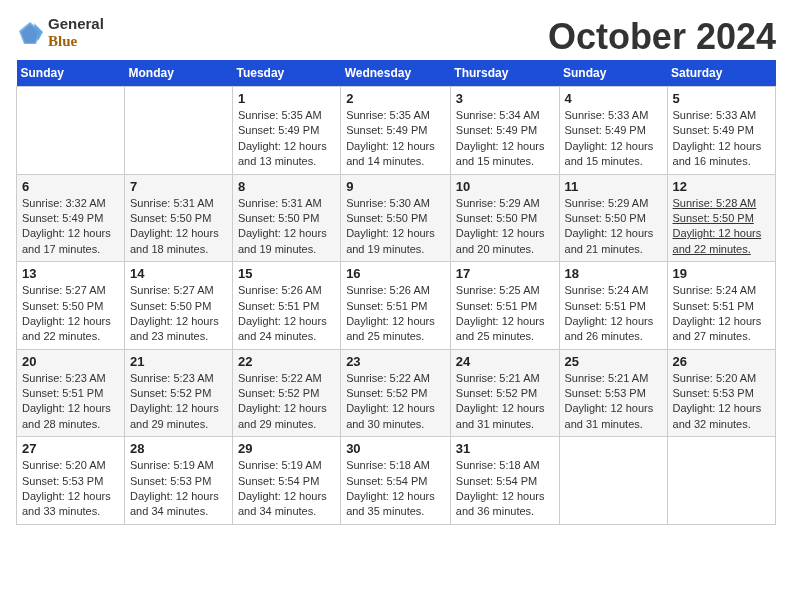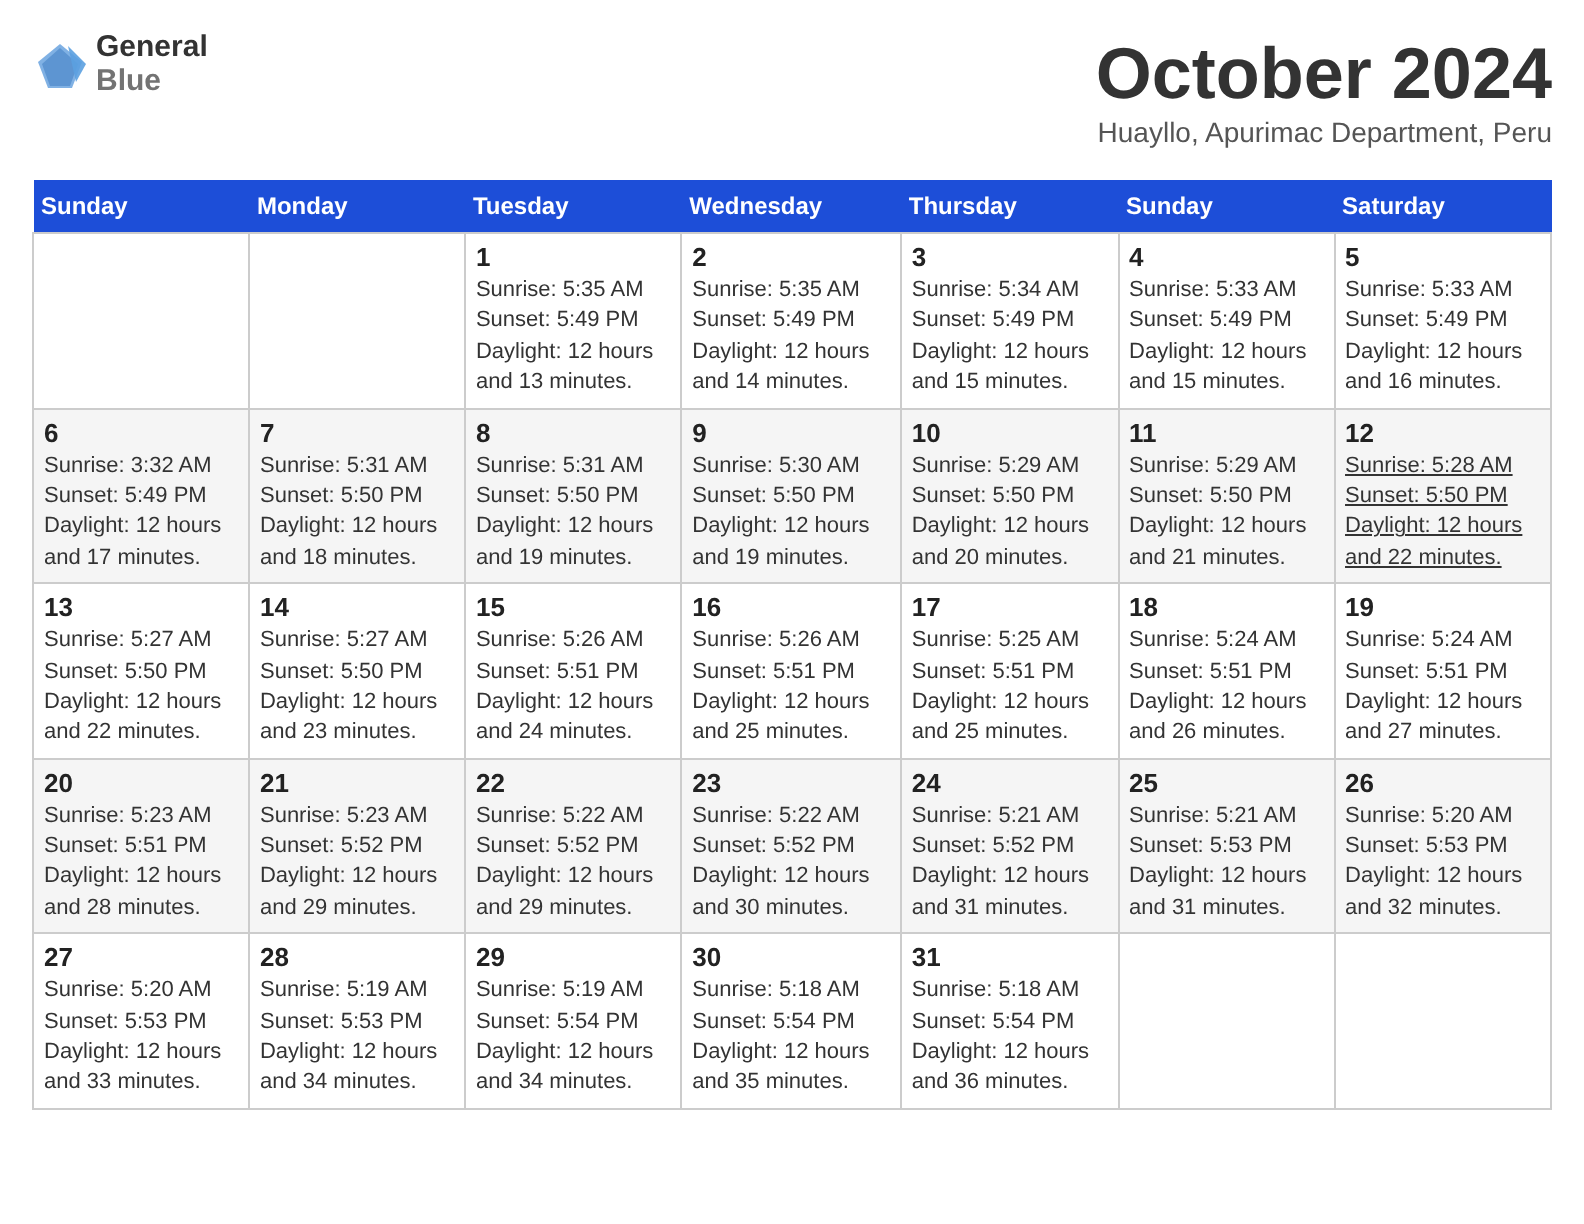--- a/index.html
+++ b/index.html
@@ -7,41 +7,42 @@
       font-family: Arial, sans-serif;
       background: #fff;
       width: 792px;
       min-height: 612px;
       padding: 16px;
     }
     .header {
       display: flex;
       justify-content: space-between;
       align-items: flex-start;
-      margin-bottom: 16px;
+      margin-bottom: 2px;
     }
     .logo {
       display: flex;
       align-items: center;
       gap: 4px;
     }
     .logo-text {
       display: flex;
       flex-direction: column;
       line-height: 1.1;
     }
     .logo-general {
       font-size: 15px;
       font-weight: bold;
       color: #333;
     }
     .logo-blue {
       font-size: 15px;
       font-weight: bold;
-      color: #737373;
+      color: #a16207;
+      font-family: Liberation Serif, serif;
     }
     .logo-icon {
       width: 28px;
       height: 28px;
     }
     .title-section {
       text-align: right;
     }
     .main-title {
       font-size: 36px;
@@ -103,21 +104,20 @@
       <polygon points="14,5 23,13 19,24 9,24 5,13" fill="#3a7abf" opacity="0.5"></polygon>
       <polygon points="18,4 27,13 22,22" fill="#5ba0e0" opacity="0.9"></polygon>
     </svg>
     <div class="logo-text">
       <span class="logo-general">General</span>
       <span class="logo-blue">Blue</span>
     </div>
   </div>
   <div class="title-section">
     <div class="main-title">October 2024</div>
-    <div class="subtitle">Huayllo, Apurimac Department, Peru</div>
   </div>
 </div>
 
 <table>
   <thead>
     <tr>
     <th>Sunday</th>
         <th>Monday</th>
         <th>Tuesday</th>
         <th>Wednesday</th>

